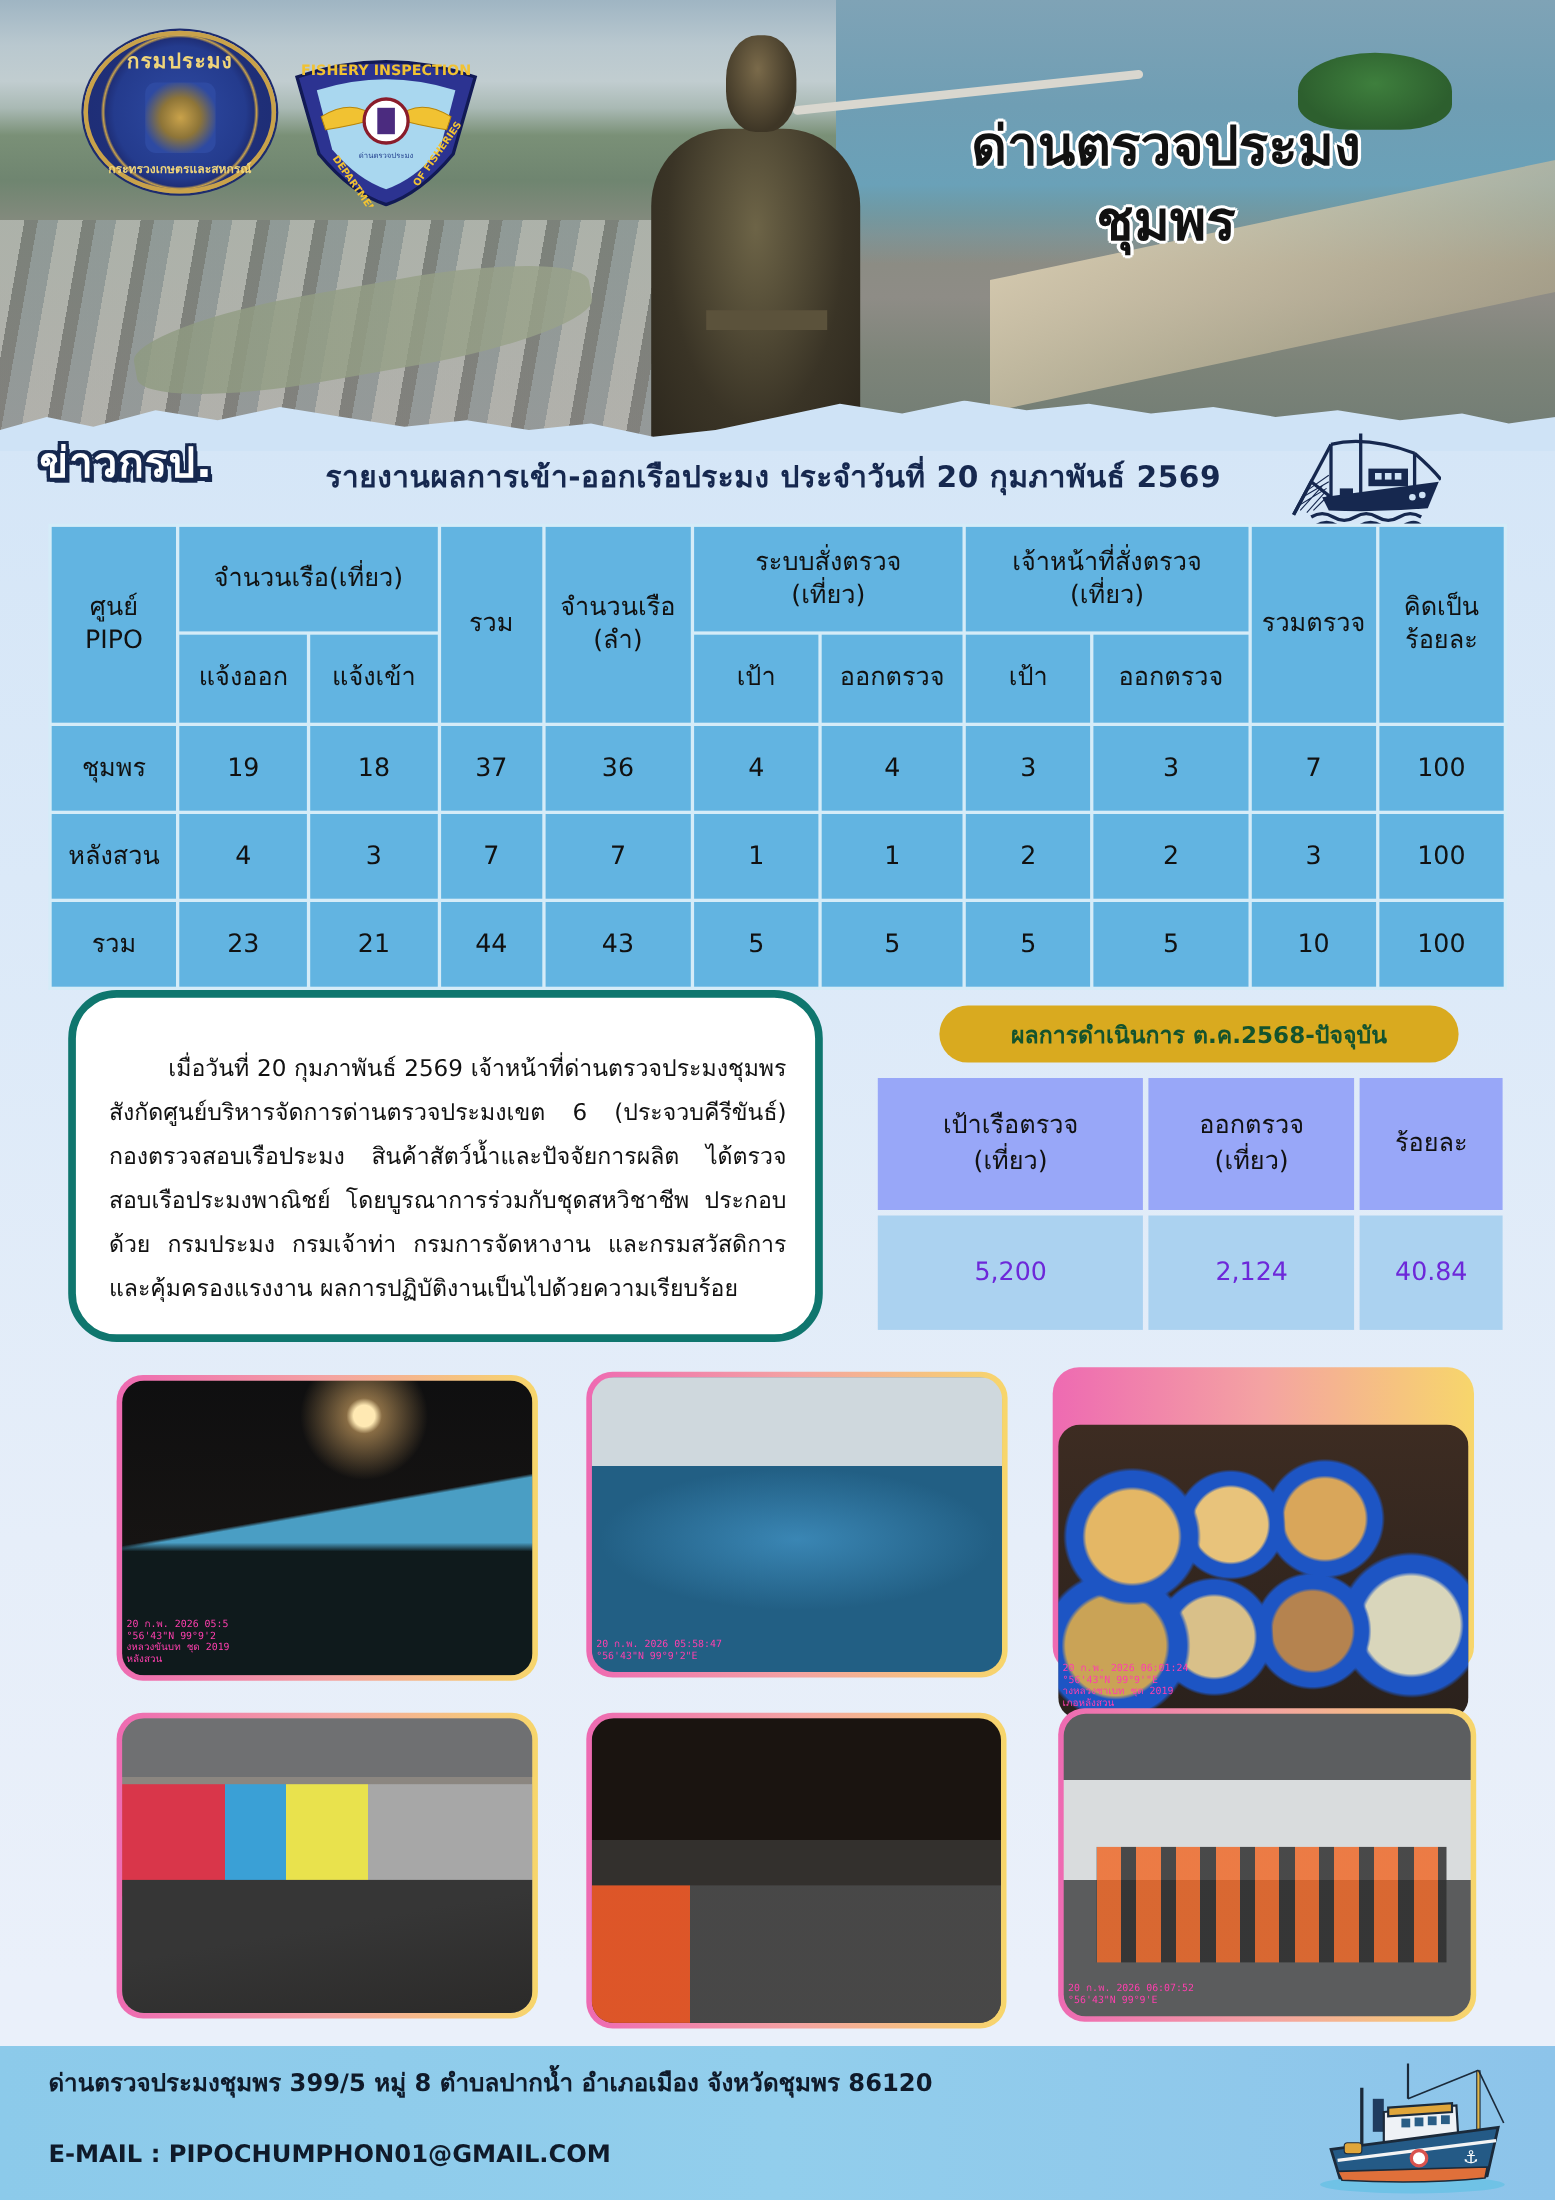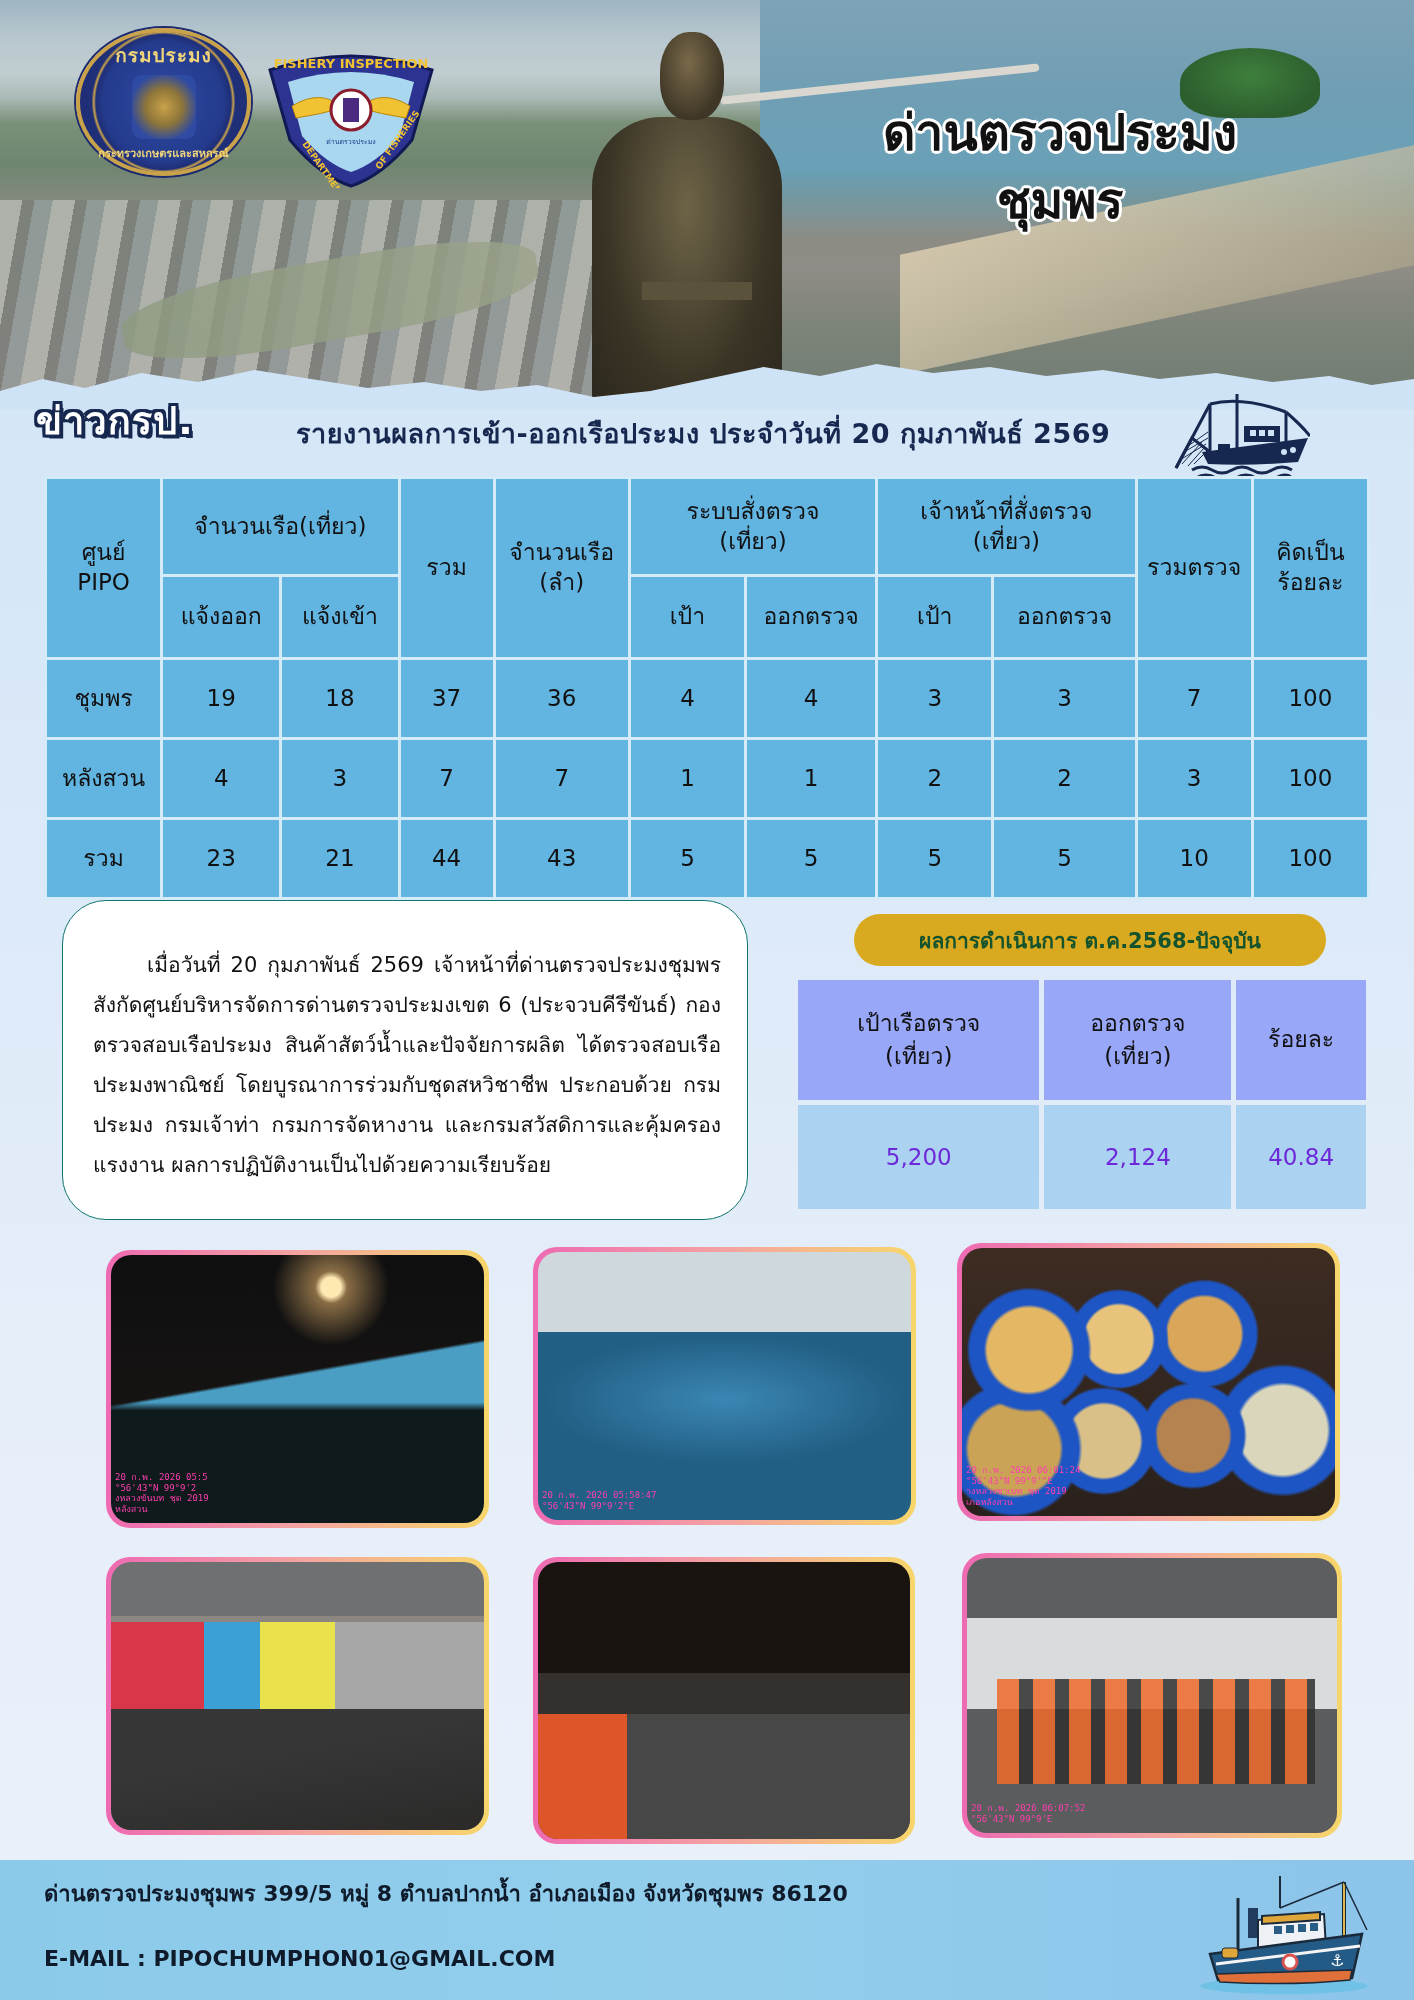--- a/index.html
+++ b/index.html
@@ -136,21 +136,21 @@
     background: #62b4e1; color: #111; text-align: center; vertical-align: middle;
     font-weight: normal; font-size: 23px; line-height: 1.3;
   }
   .main-table thead th { height: 95px; }
   .main-table thead tr.sub th { height: 80px; }
   .main-table tbody td { height: 77px; font-size: 23px; }
 
   
   .narrative {
     position: absolute; left: 62px; top: 900px; width: 686px; height: 320px;
-    background: #ffffff; border: 1px solid #0f766e; border-radius: 44px;
+    background: #ffffff; border: 7px solid #0f766e; border-radius: 44px;
     padding: 44px 26px 20px 30px;
   }
   .narrative p {
     font-size: 21px; line-height: 40px; color: #111; text-align: justify;
     text-indent: 54px;
   }
 
   
   .summary-pill {
     position: absolute; left: 854px; top: 914px; width: 472px; height: 52px;
@@ -192,21 +192,21 @@
       radial-gradient(ellipse 60% 30% at 50% 55%, #3a86b4, #225f84 80%),
       linear-gradient(180deg, #2f6f98 30%, #2f6f98 80%, #c9c2b6 80%); }
   .ph3 .inner { background:
       radial-gradient(circle at 18% 38%, #e4b765 0 12%, #1d55c4 13% 17%, transparent 18%),
       radial-gradient(circle at 42% 34%, #e8c37b 0 12%, #1d55c4 13% 17%, transparent 18%),
       radial-gradient(circle at 65% 32%, #d9a65a 0 12%, #1d55c4 13% 17%, transparent 18%),
       radial-gradient(circle at 14% 75%, #caa356 0 12%, #1d55c4 13% 17%, transparent 18%),
       radial-gradient(circle at 38% 72%, #d9c089 0 12%, #1d55c4 13% 17%, transparent 18%),
       radial-gradient(circle at 62% 70%, #b5834f 0 12%, #1d55c4 13% 17%, transparent 18%),
       radial-gradient(circle at 86% 68%, #d9d6bb 0 12%, #1d55c4 13% 17%, transparent 18%),
-      linear-gradient(180deg, #3d2c22, #2a211c); }
+      linear-gradient(180deg, #3d2c22, #2a211c); margin-top: 47px; }
   .ph4 .inner { background:
       linear-gradient(180deg, #6f7072 0 20%, transparent 20%),
       linear-gradient(90deg, #d9364a 0 25%, #3aa0d6 25% 40%, #e9e24d 40% 60%, #a7a7a7 60%),
       #8b8680; background-size: 100% 100%, 100% 38%, 100%; background-repeat: no-repeat; background-position: 0 0, 0 60px, 0 0; }
   .ph4 .inner::after, .ph5 .inner::after, .ph6 .inner::after {
     content: ""; position: absolute; left: 0; right: 0; bottom: 0; height: 45%;
   }
   .ph4 .inner::after { background: linear-gradient(170deg, #363636 40%, #2b2a29); }
   .ph5 .inner { background:
       linear-gradient(180deg, #1a1410 0 40%, #33302d 40%),

